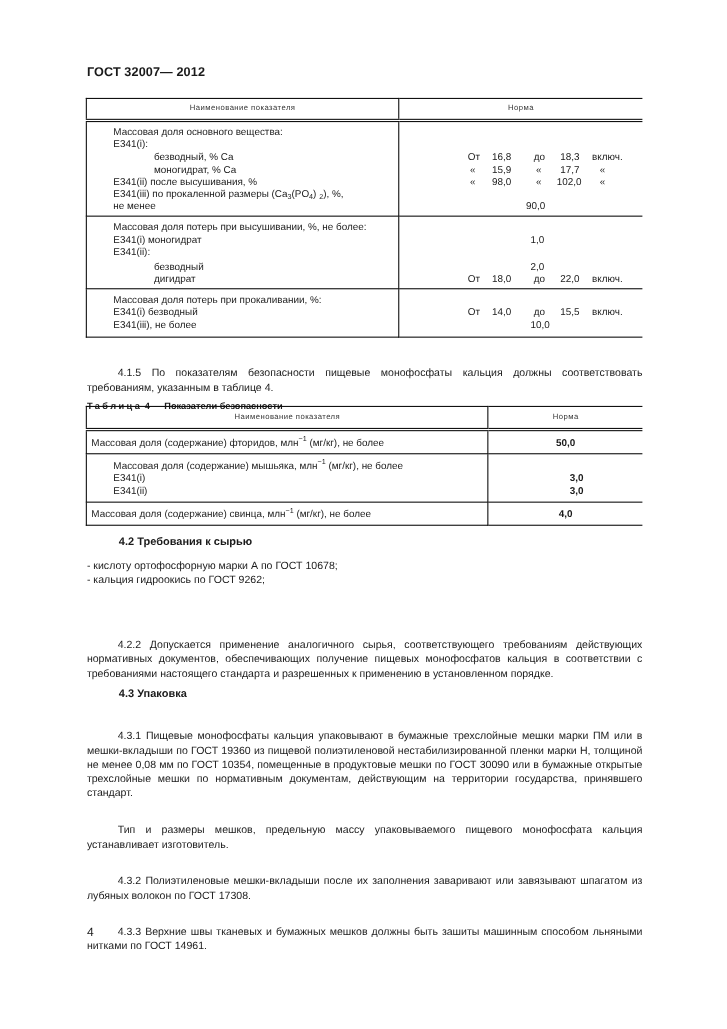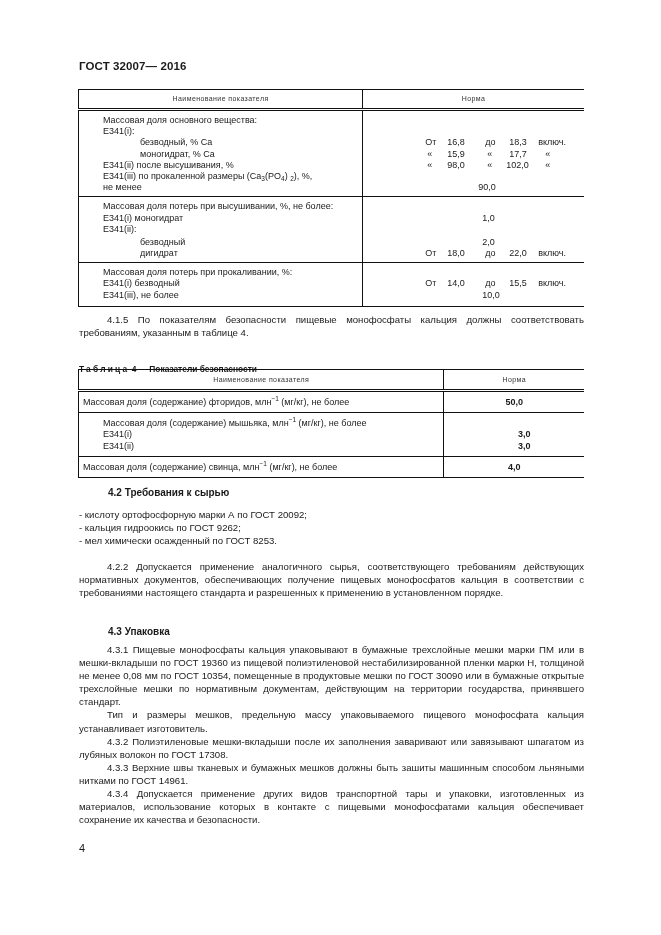--- a/index.html
+++ b/index.html
@@ -32,21 +32,21 @@
   .nl { position: relative; height: 11.2px; white-space: nowrap; }
   .nl span { position: absolute; top: 0; }
   sub { font-size: 6.5px; vertical-align: -2px; line-height: 0; }
   sup { font-size: 6.5px; vertical-align: 4px; line-height: 0; }
 
   
   .para {
     position: absolute; left: 79px; width: 505px;
     font-size: 9.6px; line-height: 13.1px; text-align: justify;
   }
-  .para .first { text-indent: 28px; }
+  .para .first { text-indent: 28px; margin-top: 20px; }
   .caption {
     position: absolute; left: 79px; top: 364px; font-size: 8.4px; font-weight: bold;
   }
   .caption .spaced { letter-spacing: 2.2px; }
 
   
   .t4 {
     position: absolute; left: 78px; top: 369px; width: 506px;
     border-collapse: collapse; font-size: 9px; line-height: 11.2px;
   }
@@ -63,21 +63,21 @@
   .t4 .cell-norm { vertical-align: top; padding-top: 5px; font-weight: bold; }
 
   .section-title {
     position: absolute; left: 108px; font-size: 10px; font-weight: bold;
   }
   .page-number { position: absolute; left: 79px; top: 842px; font-size: 11px; }
 </style>
 </head>
 <body>
 
-<div class="page-header">ГОСТ 32007— 2016</div>
+<div class="page-header">ГОСТ 32007— 2012</div>
 
 <table class="t3">
   <tbody>
       <tr>
     <th class="c1">Наименование показателя</th>
     <th class="c2">Норма</th>
   </tr>
   <tr class="row">
     <td class="c1 cell-left">
       <div class="line">Массовая доля основного вещества:</div>
@@ -197,30 +197,28 @@
   </tr>
   <tr class="row">
     <td class="c1 cell-left"><span>Массовая доля (содержание) свинца, млн</span><sup>−1</sup>&nbsp;<span>(мг/кг), не более</span></td>
     <td class="c2 cell-norm">4,0</td>
   </tr>
 </tbody>
   </table>
 
 <div class="section-title" style="top:487px">4.2 Требования к сырью</div>
 <div class="para" style="top:508px; text-align:left">
-  <div>- кислоту ортофосфорную марки А по ГОСТ 20092;</div>
+  <div>- кислоту ортофосфорную марки А по ГОСТ 10678;</div>
   <div>- кальция гидроокись по ГОСТ 9262;</div>
-  <div>- мел химически осажденный по ГОСТ 8253.</div>
 </div>
 <div class="para" style="top:560px">
   <div class="first">4.2.2 Допускается применение аналогичного сырья, соответствующего требованиям действующих нормативных документов, обеспечивающих получение пищевых монофосфатов кальция в соответствии с требованиями настоящего стандарта и разрешенных к применению в установленном порядке.</div>
 </div>
 
 <div class="section-title" style="top:626px">4.3 Упаковка</div>
 <div class="para" style="top:643px">
   <div class="first">4.3.1 Пищевые монофосфаты кальция упаковывают в бумажные трехслойные мешки марки ПМ или в мешки-вкладыши по ГОСТ 19360 из пищевой полиэтиленовой нестабилизированной пленки марки Н, толщиной не менее 0,08 мм по ГОСТ 10354, помещенные в продуктовые мешки по ГОСТ 30090 или в бумажные открытые трехслойные мешки по нормативным документам, действующим на территории государства, принявшего стандарт.</div>
   <div class="first">Тип и размеры мешков, предельную массу упаковываемого пищевого монофосфата кальция устанавливает изготовитель.</div>
   <div class="first">4.3.2 Полиэтиленовые мешки-вкладыши после их заполнения заваривают или завязывают шпагатом из лубяных волокон по ГОСТ 17308.</div>
   <div class="first">4.3.3 Верхние швы тканевых и бумажных мешков должны быть зашиты машинным способом льняными нитками по ГОСТ 14961.</div>
-  <div class="first">4.3.4 Допускается применение других видов транспортной тары и упаковки, изготовленных из материалов, использование которых в контакте с пищевыми монофосфатами кальция обеспечивает сохранение их качества и безопасности.</div>
 </div>
 
 <div class="page-number">4</div>
 
 </body></html>

